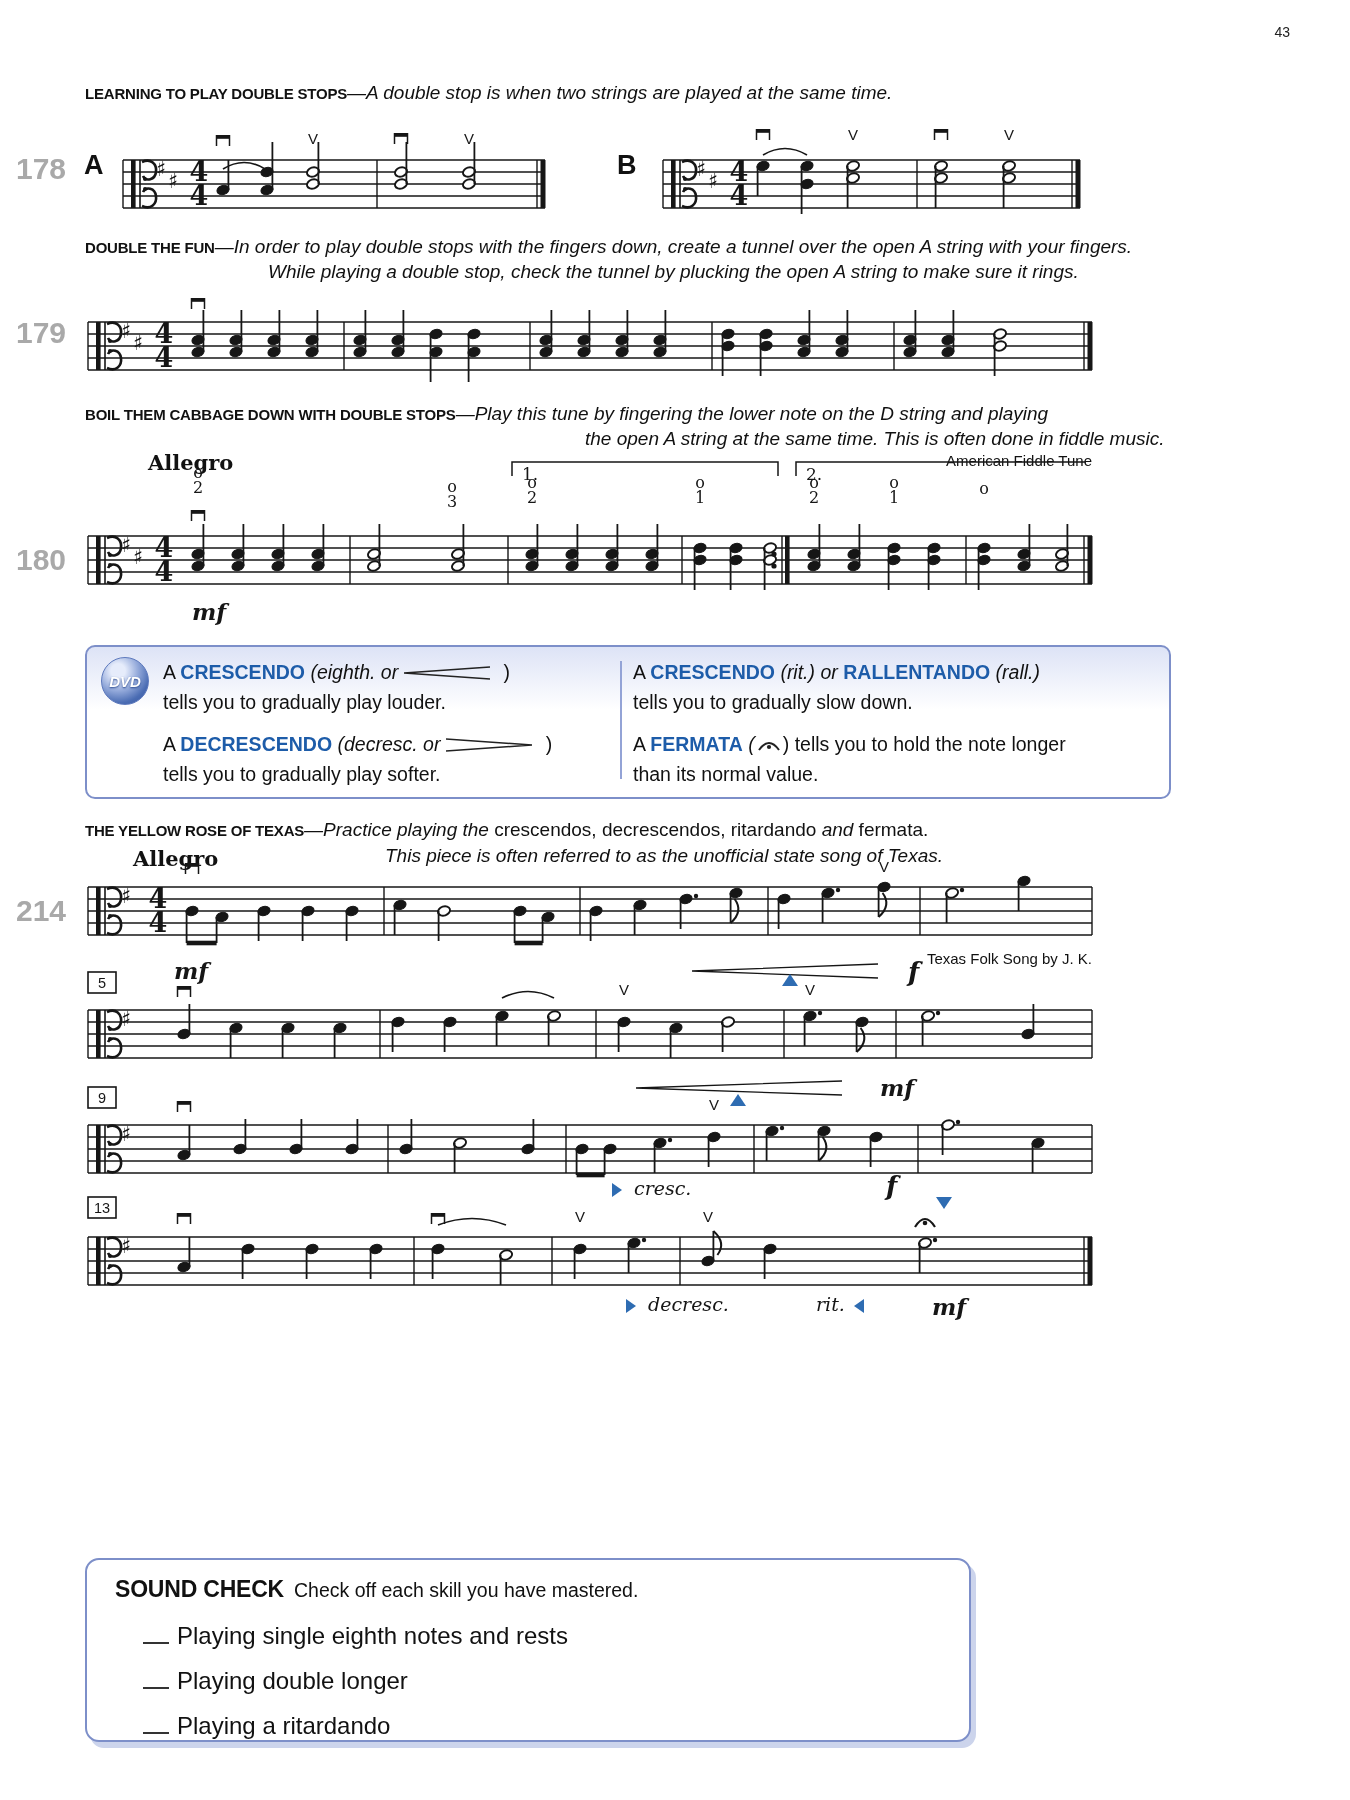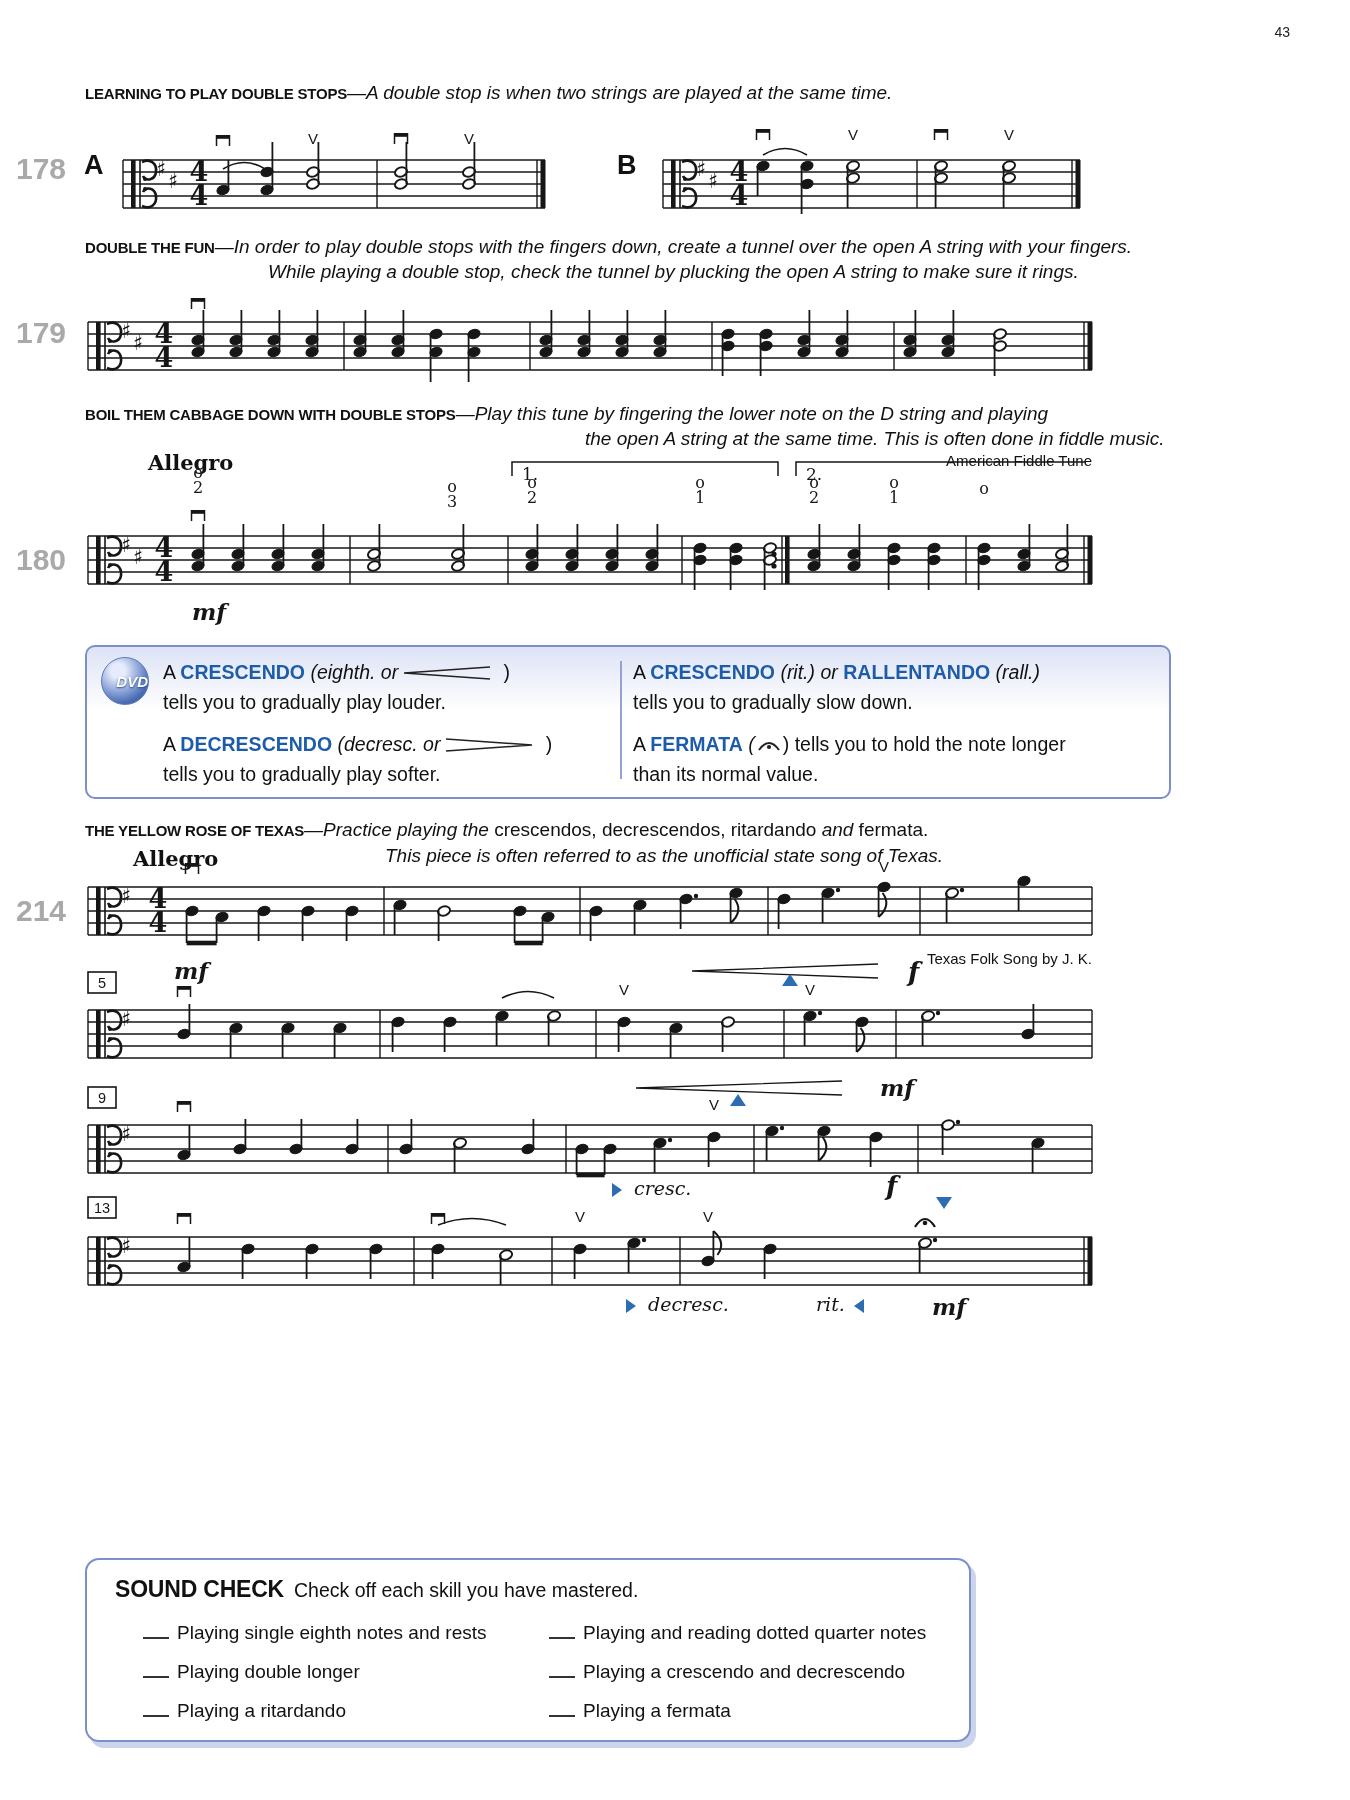--- a/index.html
+++ b/index.html
@@ -15,28 +15,28 @@
   .tempo{font-family:"DejaVu Serif",serif;font-weight:700;font-size:21px}
   .credit{font-size:15px}
   .dvdbox{border:2.5px solid #7d8fc9;border-radius:10px;
           background:linear-gradient(#dde3f6,#ffffff 42%);}
   .defline{font-size:19.5px}
   .term{color:#1d5ca9;font-weight:800}
   .itpart{font-style:italic}
   .divider{border-left:2px solid #93a3d6;position:absolute}
   .dvdicon{width:46px;height:46px;border-radius:50%;
            background:radial-gradient(circle at 35% 28%,#e6ecfb 0 16%,#93a9da 45%,#4a6cb3 72%,#33549d);
-           display:flex;align-items:center;justify-content:flex-end;border:1px solid #5d79bd}
+           display:flex;align-items:center;justify-content:center;border:1px solid #5d79bd}
   .dvdicon span{color:#fff;font-weight:800;font-style:italic;font-size:15px;text-shadow:0 1px 2px #2a4a8f}
   .hairpin-inline{vertical-align:-2px;margin:0 4px}
   .ferm-inline{vertical-align:-2px;margin:0 2px}
   .scbox{border:2.5px solid #7d8fc9;border-radius:14px;background:#fff;box-shadow:5px 6px 0 #ccd4ec}
   .sctitle{font-size:23px;font-weight:800;letter-spacing:-.2px}
   .scsub{font-size:19.5px;margin-left:10px}
-  .scrow{margin-bottom:17px;font-size:19px;white-space:nowrap}
+  .scrow{margin-bottom:17px;font-size:24px;white-space:nowrap}
   .blank{display:inline-block;width:26px;height:15px;border-bottom:2px solid #333;margin-right:8px}
   svg.sys{position:absolute}
 </style>
 </head>
 <body>
 
 <div class="abs pagenum" style="right:60px;top:24px">43</div>
 
 <div class="abs" style="left:85px;top:82px">
   <span class="h-title">LEARNING TO PLAY DOUBLE STOPS</span><span class="h-desc">—A double stop is when two strings are played at the same time.</span>
@@ -658,18 +658,13 @@
 
 <div class="abs scbox" style="left:85px;top:1558px;width:882px;height:180px">
   <div class="abs" style="left:28px;top:16px">
     <span class="sctitle">SOUND CHECK</span><span class="scsub">Check off each skill you have mastered.</span>
   </div>
   <div class="abs" style="left:56px;top:62px">
       <div class="scrow"><span class="blank"></span><span>Playing single eighth notes and rests</span></div>
       <div class="scrow"><span class="blank"></span><span>Playing double longer</span></div>
       <div class="scrow"><span class="blank"></span><span>Playing a ritardando</span></div>
     </div>
-  <div class="abs" style="left:462px;top:62px">
-      <div class="scrow"><span class="blank"></span><span>Playing and reading dotted quarter notes</span></div>
-      <div class="scrow"><span class="blank"></span><span>Playing a crescendo and decrescendo</span></div>
-      <div class="scrow"><span class="blank"></span><span>Playing a fermata</span></div>
-    </div>
 </div>
 
 </body></html>

